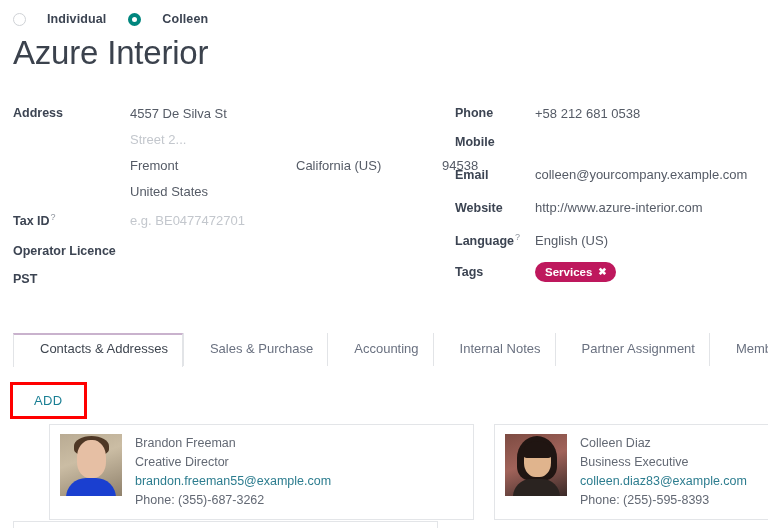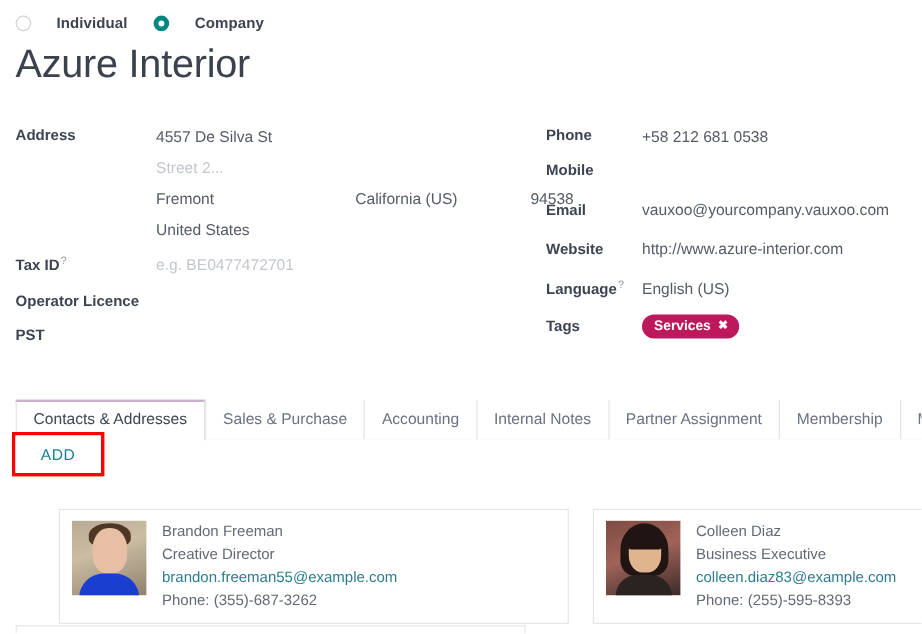--- a/index.html
+++ b/index.html
@@ -126,21 +126,21 @@
     right: 0;
     top: 333px;
     display: flex;
     border-bottom: 1px solid #dee0e3;
     height: 33px;
     box-sizing: border-box;
   }
   .tab {
     font-size: 13px;
     color: #6a7180;
-    padding: 8px 14px 0 14px;
+    padding: 8px 14px 0 26px;
     box-sizing: border-box;
     height: 33px;
     border-left: 1px solid #e2e4e7;
     background: #ffffff;
     white-space: nowrap;
     cursor: pointer;
   }
   .tab:first-child { border-left: none; }
   .tab.active {
     color: #3f4650;
@@ -150,21 +150,21 @@
     background: #fff;
     padding-top: 6px;
     margin-bottom: -1px;
     height: 34px;
   }
 
   
   .add-wrap {
     position: absolute;
     left: 10px;
-    top: 360px;
+    top: 382px;
   }
   .add-highlight {
     border: 3px solid #ff0000;
     display: inline-block;
     padding: 0;
   }
   .add-btn {
     display: block;
     background: #ffffff;
     border: 1px solid #ffffff;
@@ -264,21 +264,21 @@
 </head>
 <body>
 
 <div class="radio-row">
   <div class="radio-item">
     <span class="radio-dot"></span>
     <span class="radio-label">Individual</span>
   </div>
   <div class="radio-item">
     <span class="radio-dot on"></span>
-    <span class="radio-label">Company</span>
+    <span class="radio-label">Colleen</span>
   </div>
 </div>
 
 <div class="page-title">Azure Interior</div>
 
 <div class="fields">
 
   <div class="col-left">
     <div class="frow">
       <span class="flabel">Address</span>
@@ -323,21 +323,21 @@
     <div class="frow">
       <span class="flabel">Phone</span>
       <span class="fval">+58 212 681 0538</span>
     </div>
     <div class="frow" style="height:32px">
       <span class="flabel">Mobile</span>
       <span class="fval"></span>
     </div>
     <div class="frow" style="height:33px">
       <span class="flabel">Email</span>
-      <span class="fval">vauxoo@yourcompany.vauxoo.com</span>
+      <span class="fval">colleen@yourcompany.example.com</span>
     </div>
     <div class="frow" style="height:33px">
       <span class="flabel">Website</span>
       <span class="fval">http://www.azure-interior.com</span>
     </div>
     <div class="frow" style="height:33px">
       <span class="flabel">
         <span>Language</span><sup>?</sup>
       </span>
       <span class="fval">English (US)</span>

